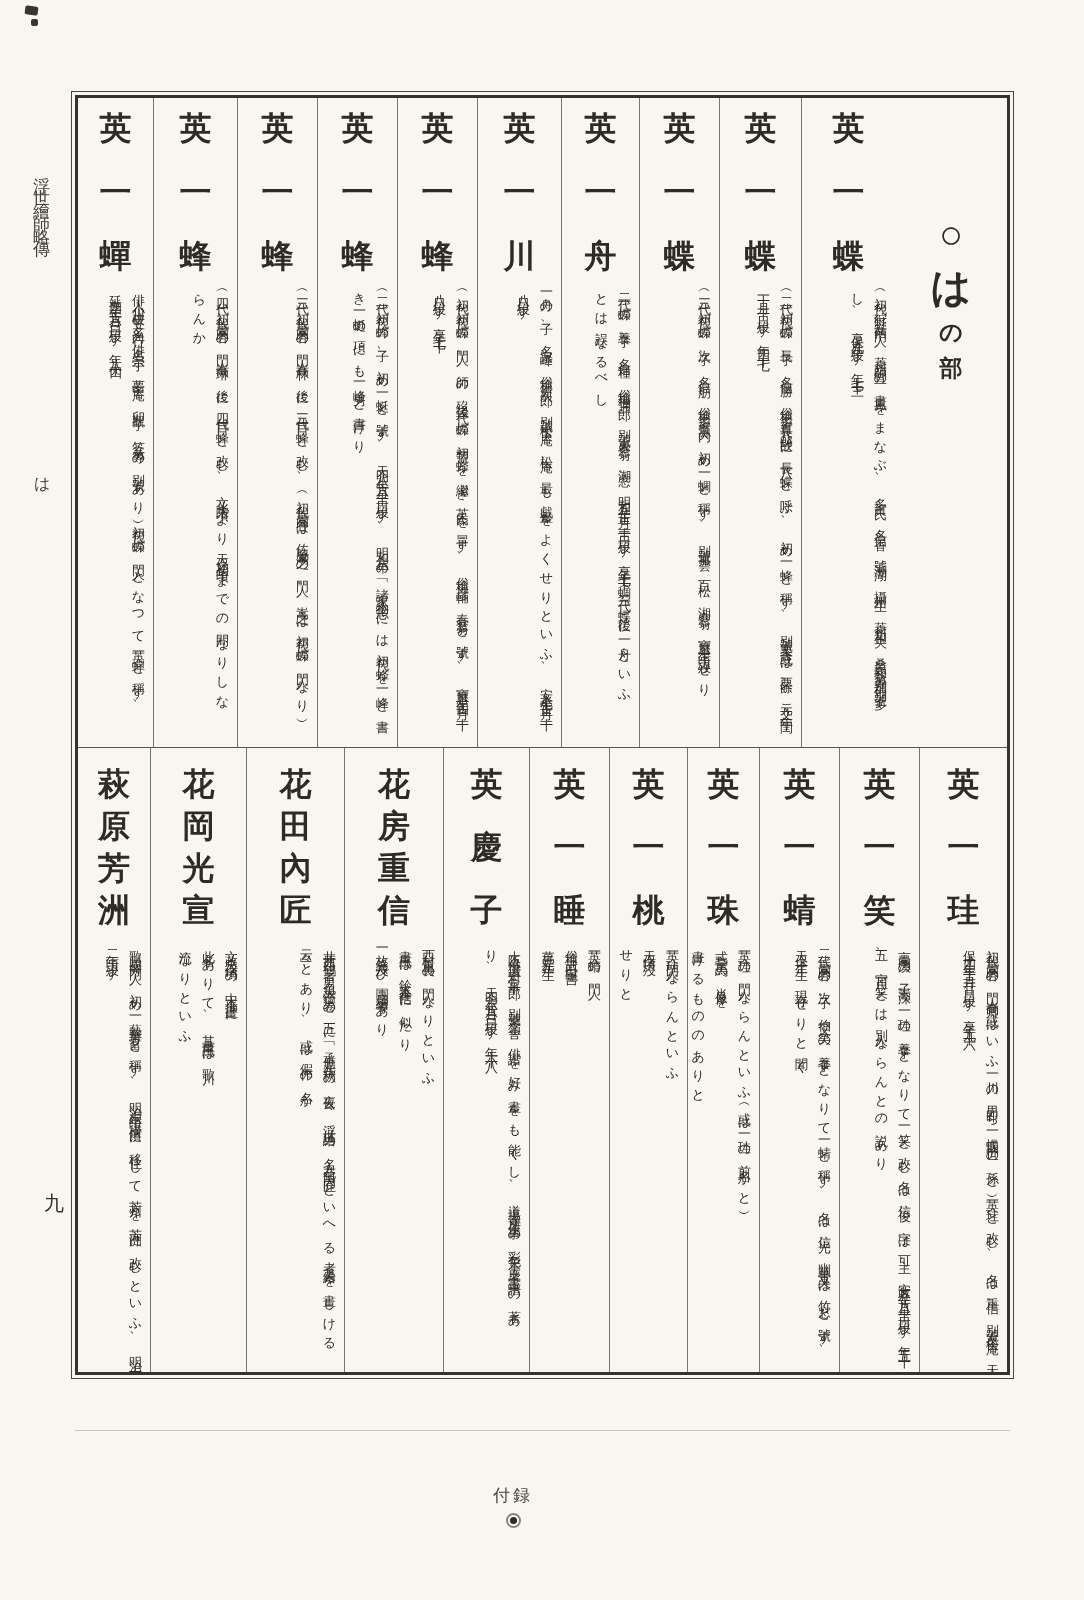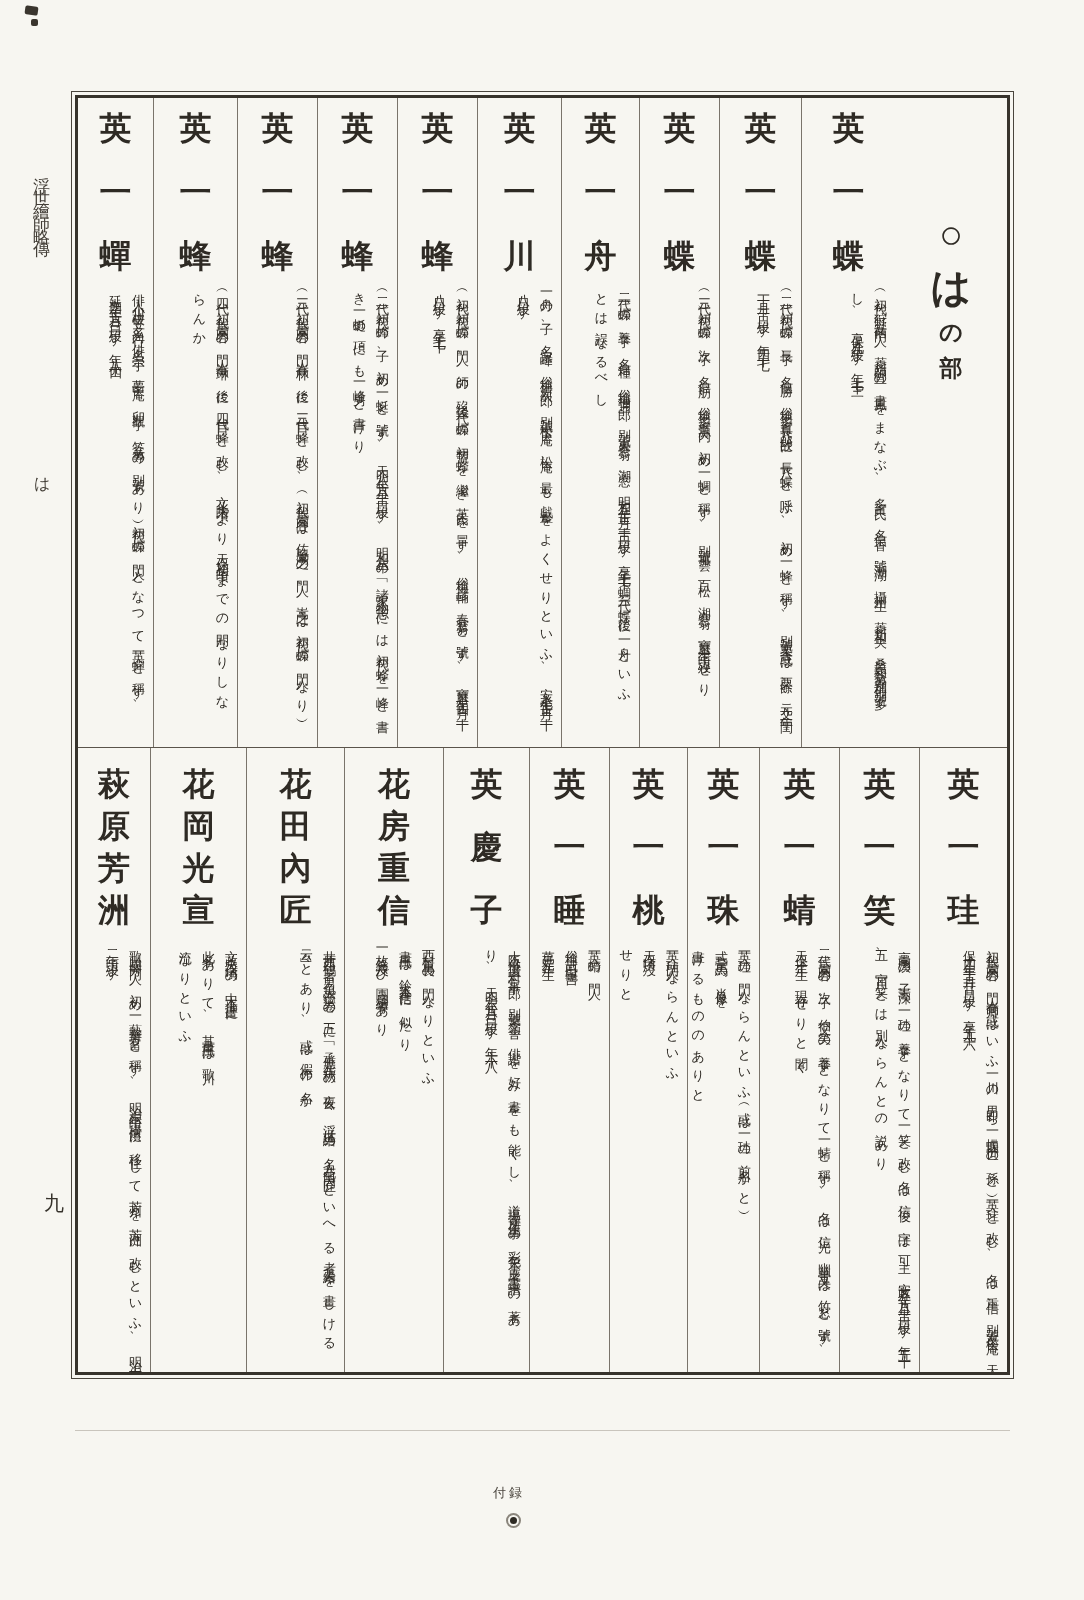--- a/index.html
+++ b/index.html
@@ -64,21 +64,21 @@
   
   .margin-title{
     position:absolute;left:30px;top:163px;
     writing-mode:vertical-rl;font-size:17px;letter-spacing:13px;
     color:#433e37;
   }
   .margin-kana{position:absolute;left:34px;top:474px;font-size:16px;color:#433e37;}
   .page-number{position:absolute;left:44px;top:1190px;font-size:20px;color:#37332c;}
 
   .footer-rule{position:absolute;left:75px;top:1430px;width:935px;height:1px;background:#c9c5bd;}
-  .footer-label{position:absolute;left:493px;top:1484px;font-size:13px;letter-spacing:3px;color:#4a453e;text-align:right;}
+  .footer-label{position:absolute;left:493px;top:1484px;font-size:17px;letter-spacing:3px;color:#4a453e;text-align:right;}
   .footer-bullet{
     position:absolute;left:506px;top:1513px;width:15px;height:15px;border-radius:50%;
     border:2px solid #8a857c;box-sizing:border-box;background:#f7f6f1;
     display:flex;align-items:center;justify-content:center;
   }
   .footer-bullet::after{content:"";width:7px;height:7px;border-radius:50%;background:#2e2a24;}
 
   .artifact{position:absolute;background:#3a352e;border-radius:2px;}
   .a1{left:25px;top:6px;width:13px;height:9px;transform:rotate(8deg);}
   .a2{left:31px;top:19px;width:7px;height:7px;}

